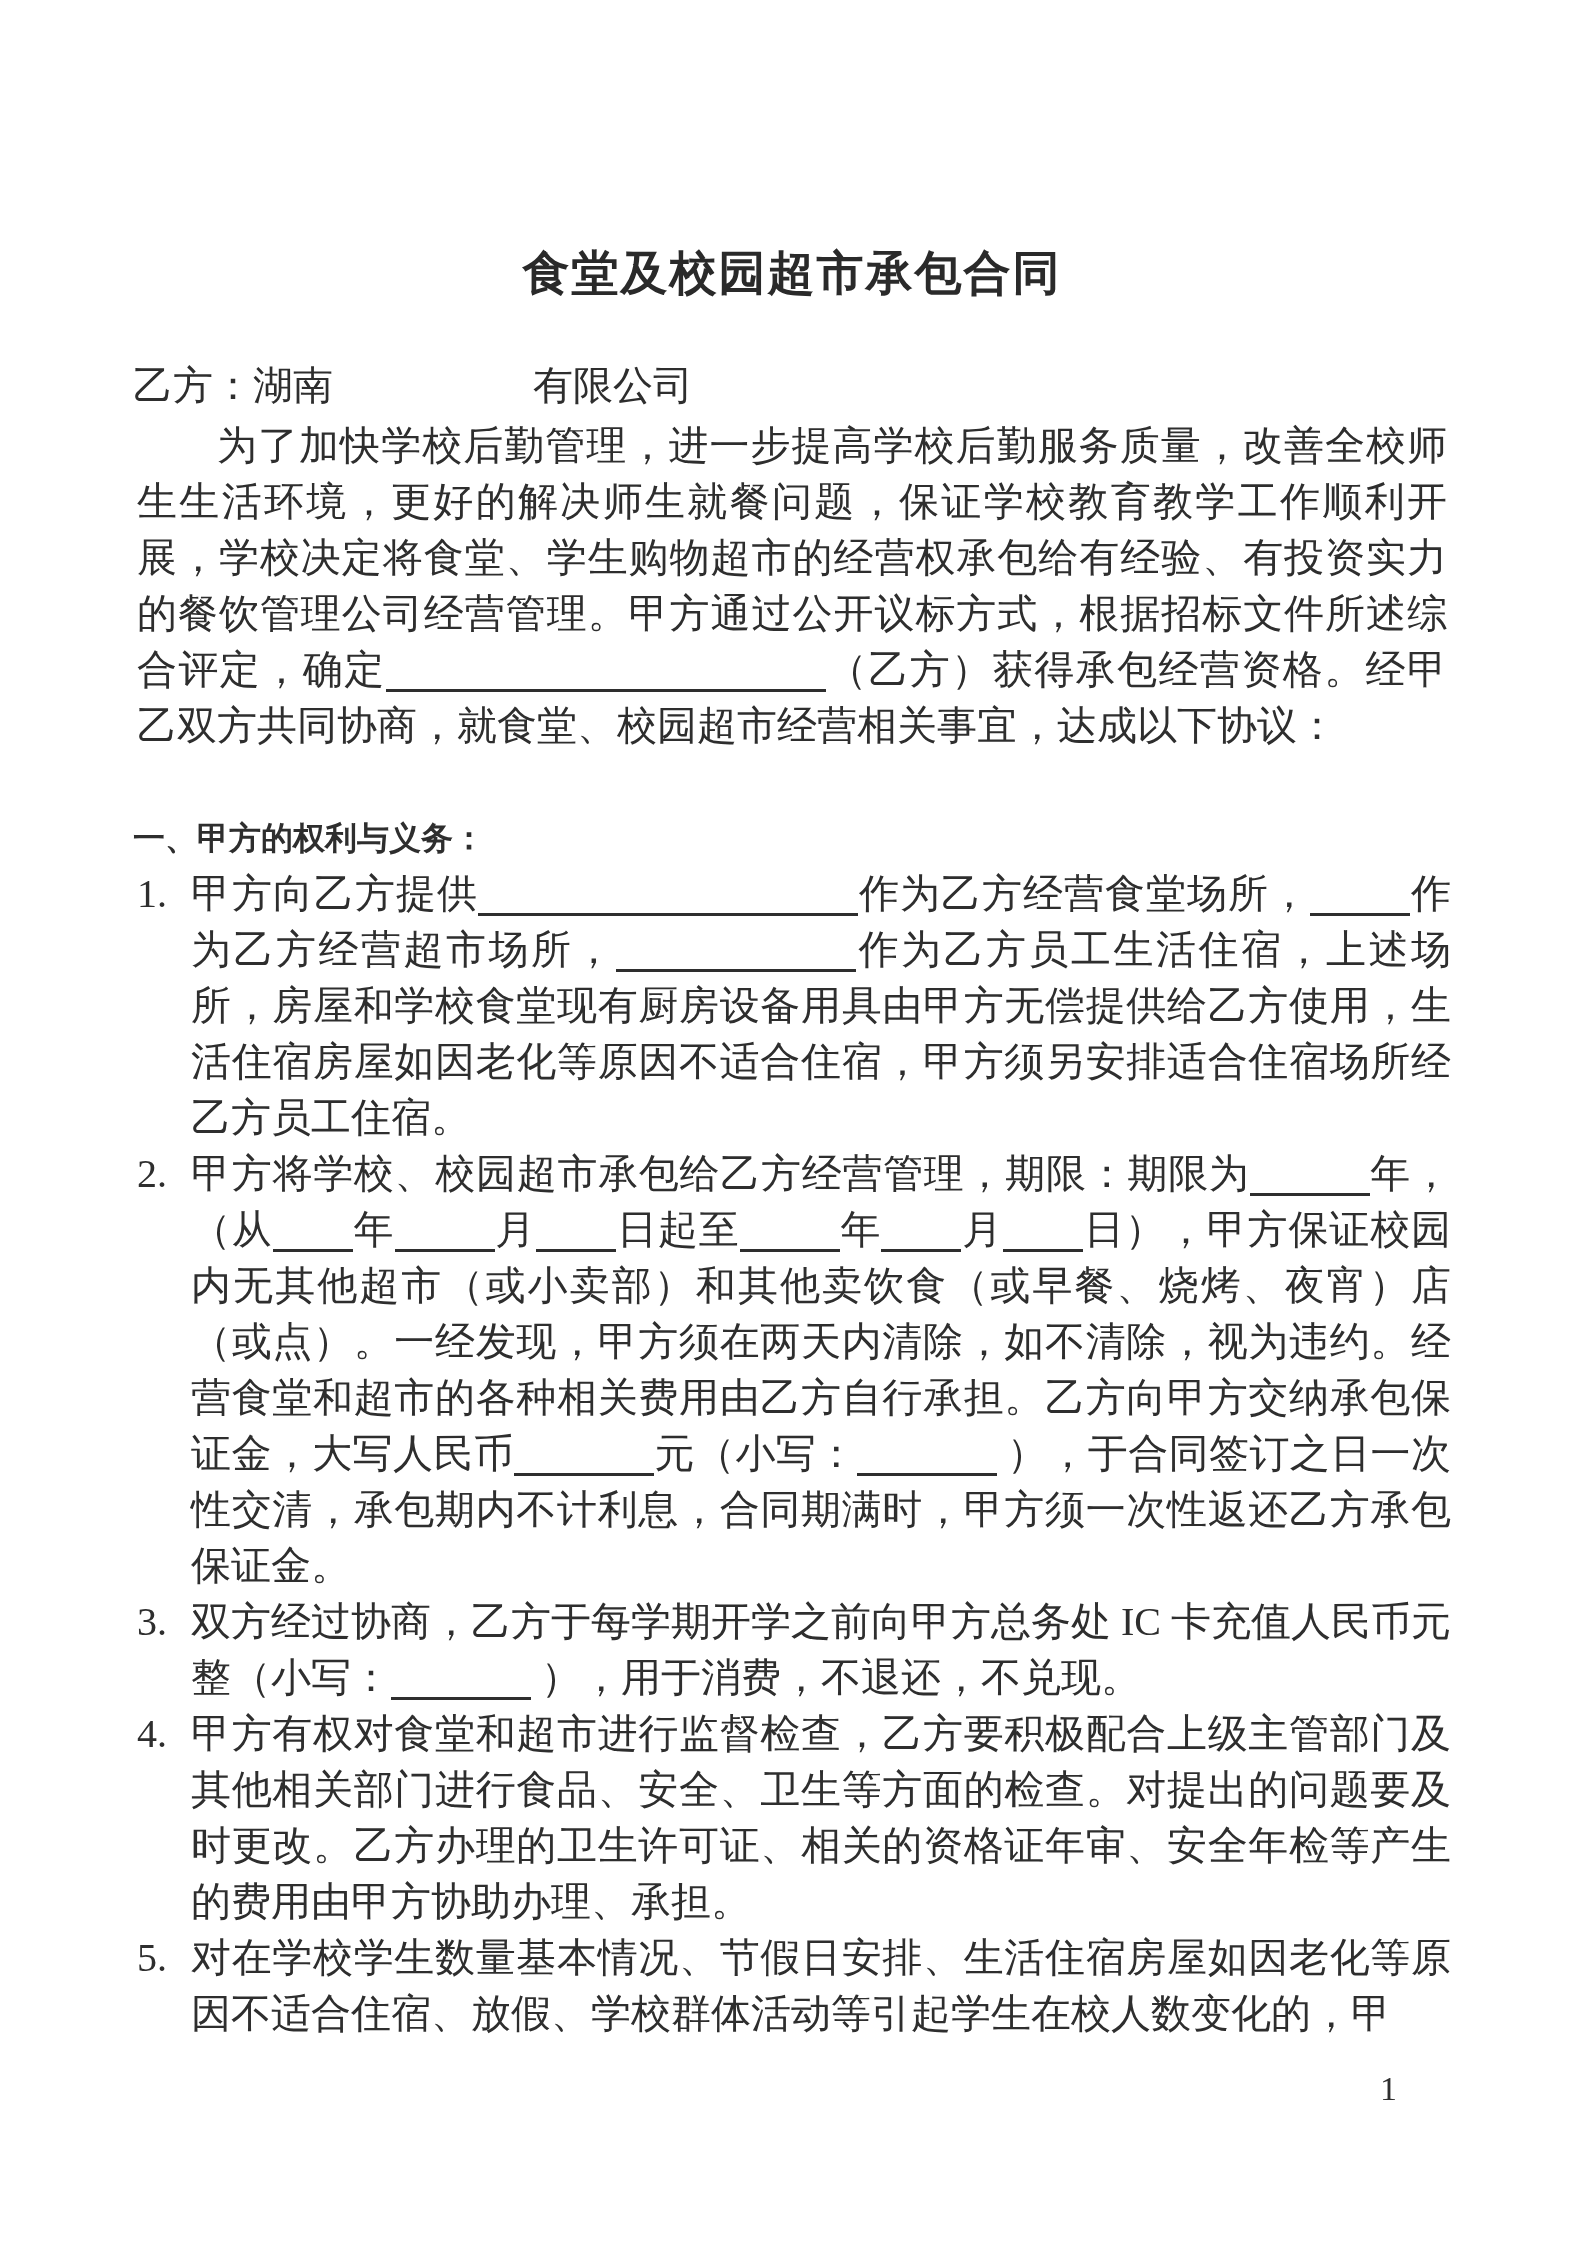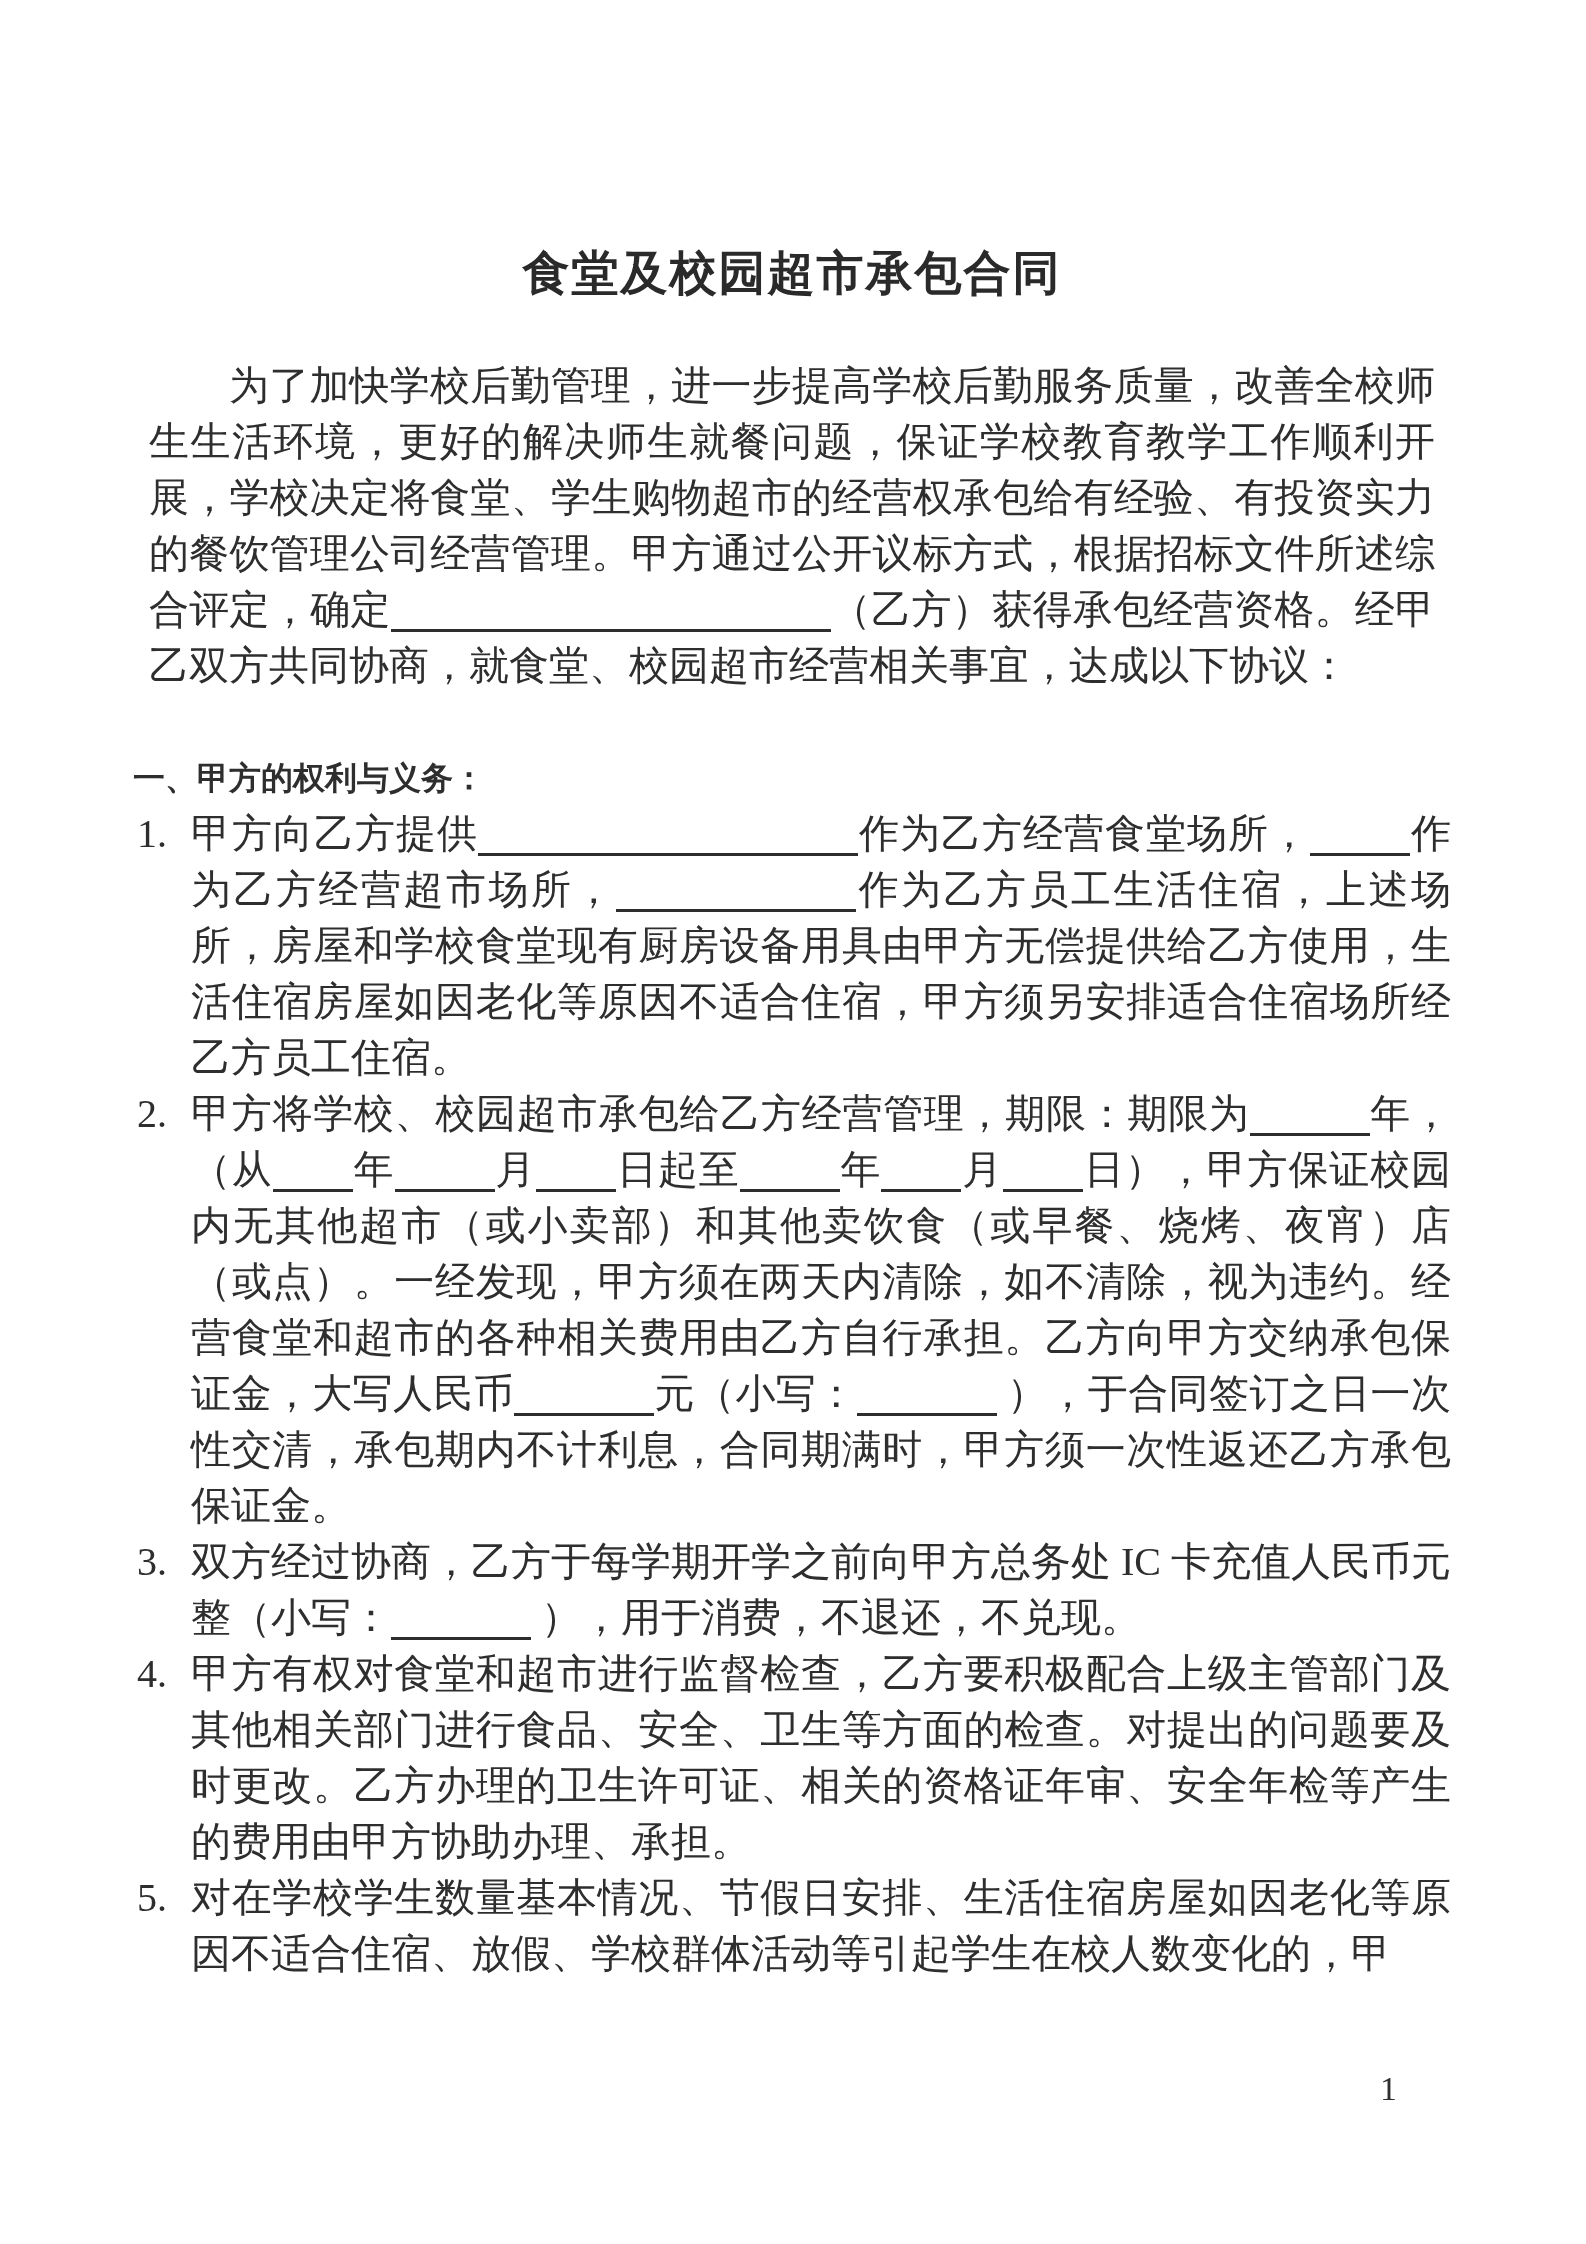--- a/index.html
+++ b/index.html
@@ -31,21 +31,21 @@
     font-size: 47px;
     line-height: 58px;
     font-weight: 700;
     letter-spacing: 2px;
     color: #2a2a2a;
   }
   .parties { margin-top: 56px; }
   .parties p { margin: 0; }
   .bold { font-weight: 700; }
   .intro {
-    margin: 16px;
+    margin: 4px;
     text-indent: 2em;
     text-align: justify;
   }
   .section-heading {
     margin: 56px 0 0 0;
     font-size: 32px;
     line-height: 56px;
     font-weight: 700;
   }
   .items { margin: 0; }
@@ -77,20 +77,21 @@
   }
 </style>
 </head>
 <body>
 
 <div class="page">
   <div class="content">
     <h1 class="title">食堂及校园超市承包合同</h1>
 
     <div class="parties">
+      <p>乙方：湖南　　　　　有限公司</p>
     </div>
 
     <p class="intro">为了加快学校后勤管理，进一步提高学校后勤服务质量，改善全校师生生活环境，更好的解决师生就餐问题，保证学校教育教学工作顺利开展，学校决定将食堂、学生购物超市的经营权承包给有经验、有投资实力的餐饮管理公司经营管理。甲方通过公开议标方式，根据招标文件所述综合评定，确定<span class="blank" style="width:11em"></span>（乙方）获得承包经营资格。经甲乙双方共同协商，就食堂、校园超市经营相关事宜，达成以下协议：</p>
 
     <h2 class="section-heading">一、甲方的权利与义务：</h2>
 
     <div class="items">
         <div class="item">
     <span class="item-num">1.</span>
     <span class="item-text">甲方向乙方提供<span class="blank" style="width:9.5em"></span>作为乙方经营食堂场所，<span class="blank" style="width:2.5em"></span>作为乙方经营超市场所，<span class="blank" style="width:6em"></span>作为乙方员工生活住宿，上述场所，房屋和学校食堂现有厨房设备用具由甲方无偿提供给乙方使用，生活住宿房屋如因老化等原因不适合住宿，甲方须另安排适合住宿场所经乙方员工住宿。</span>

